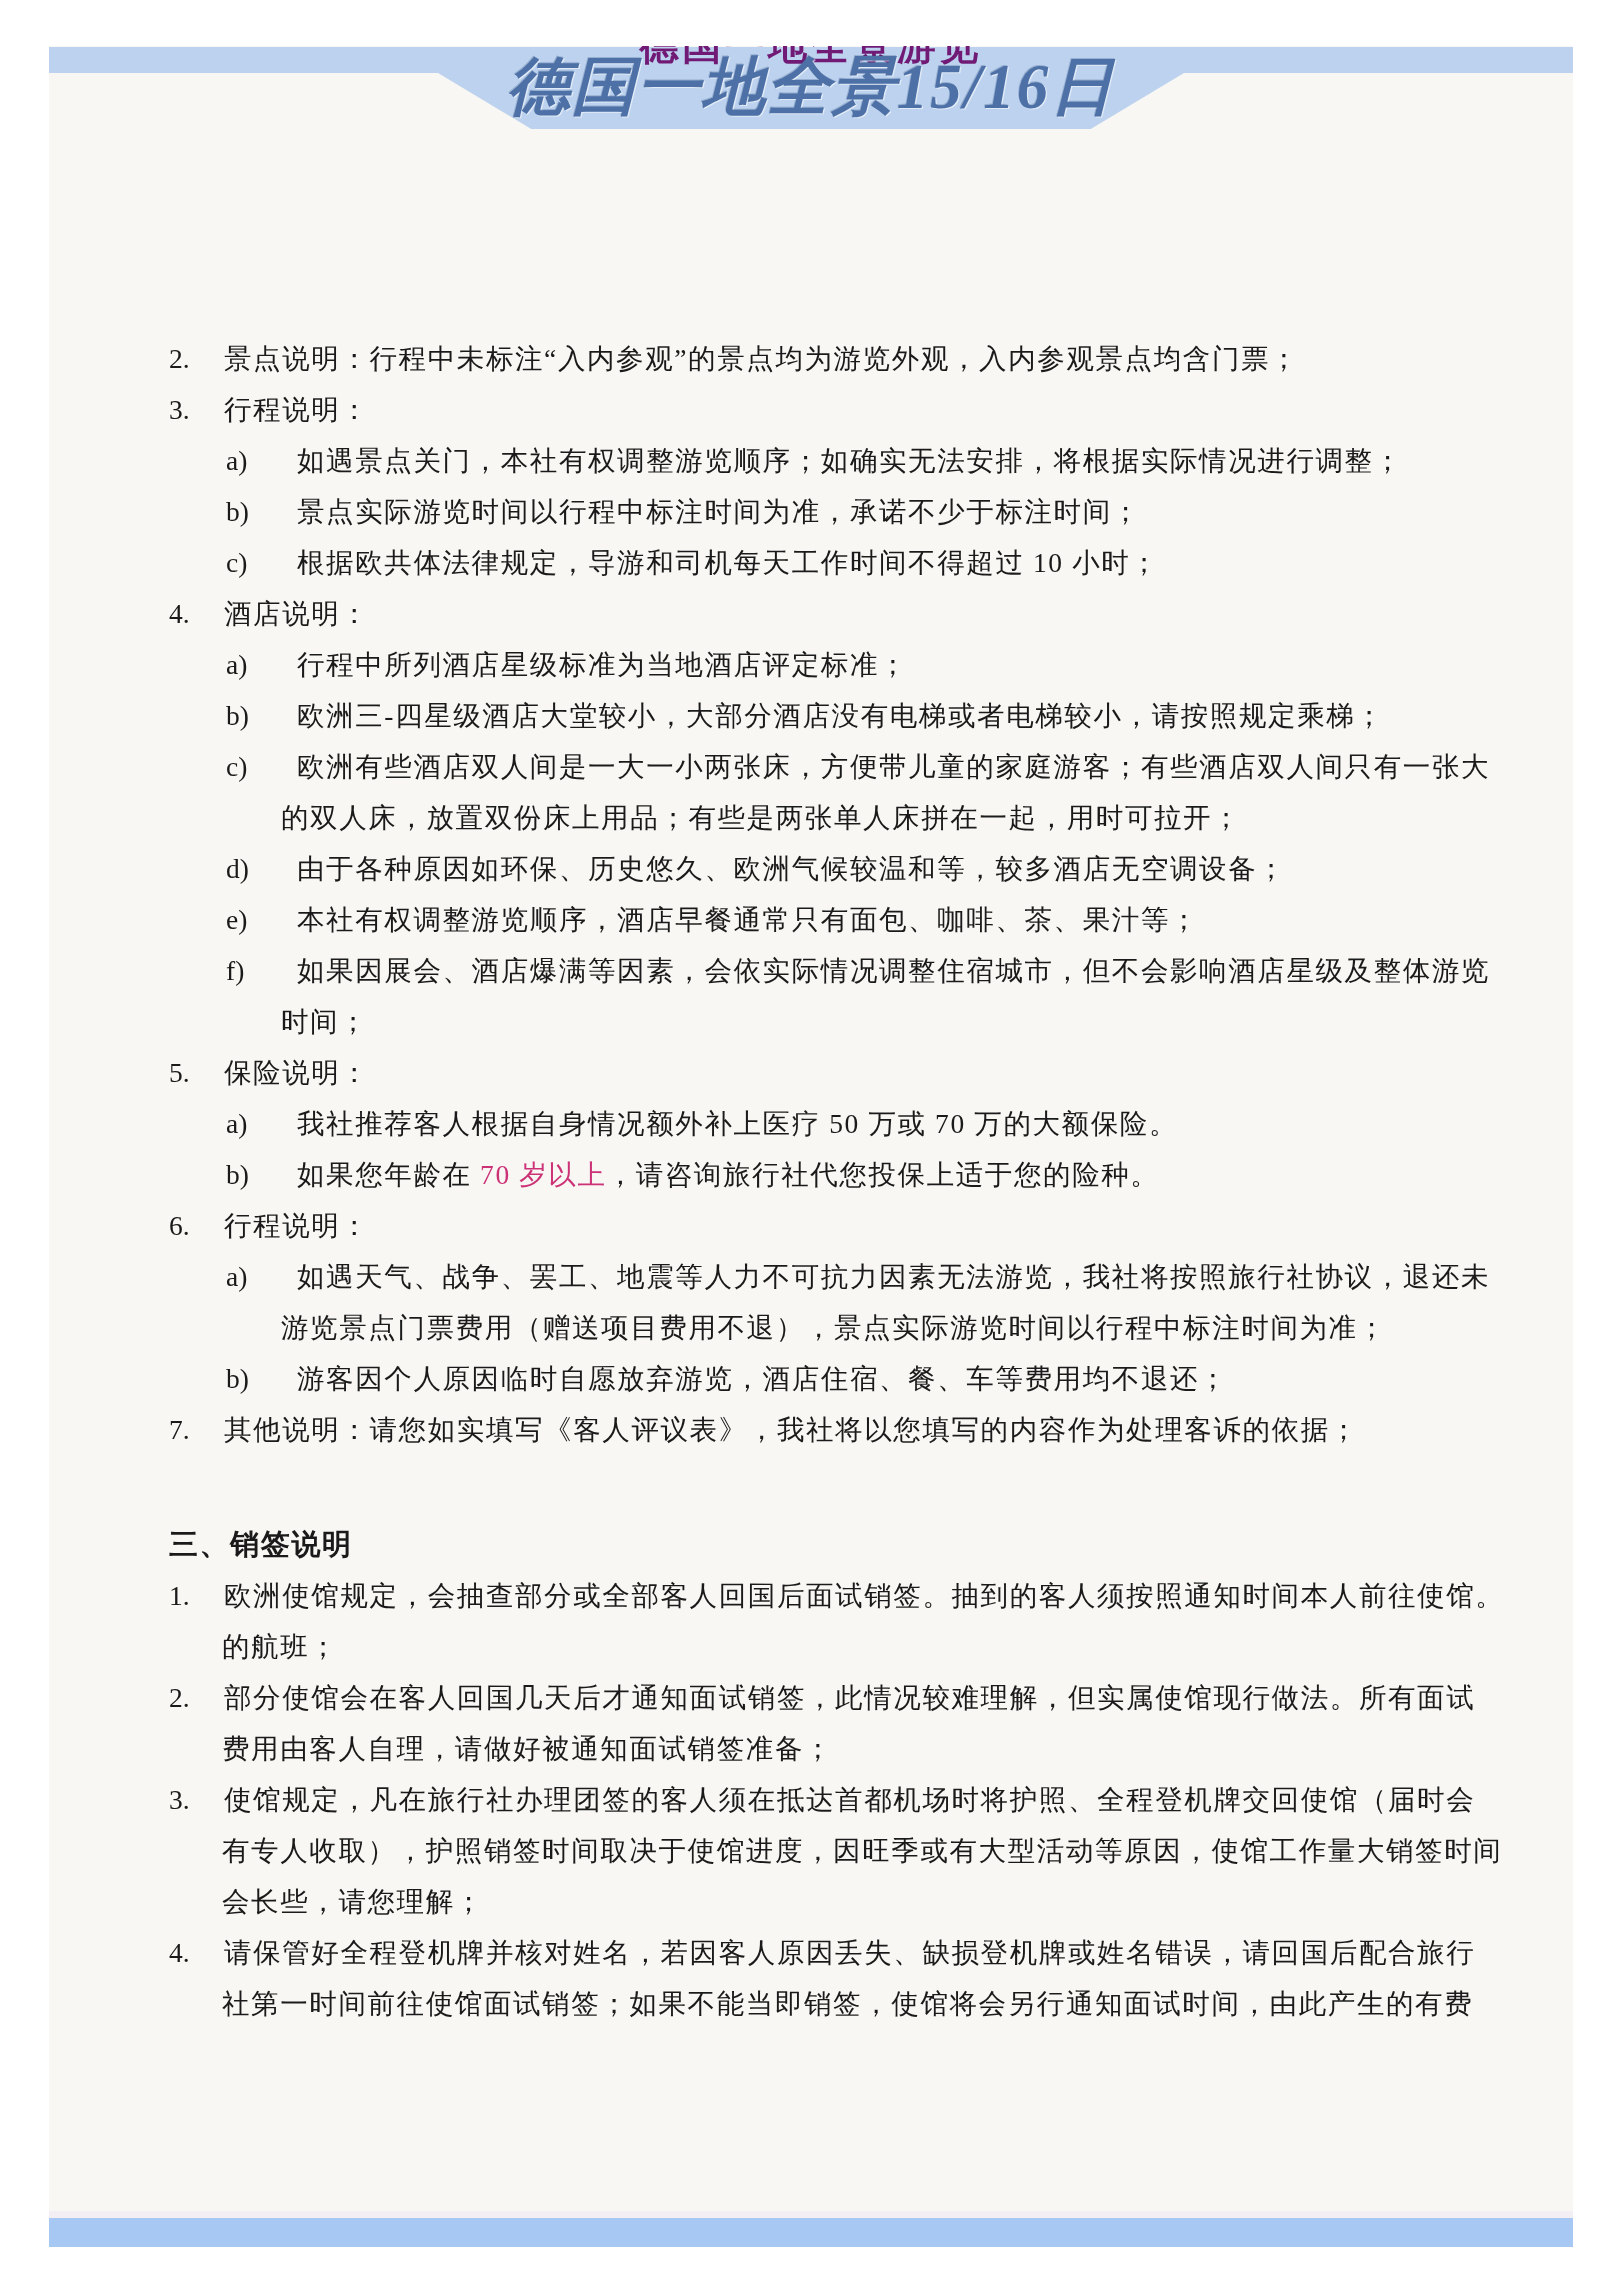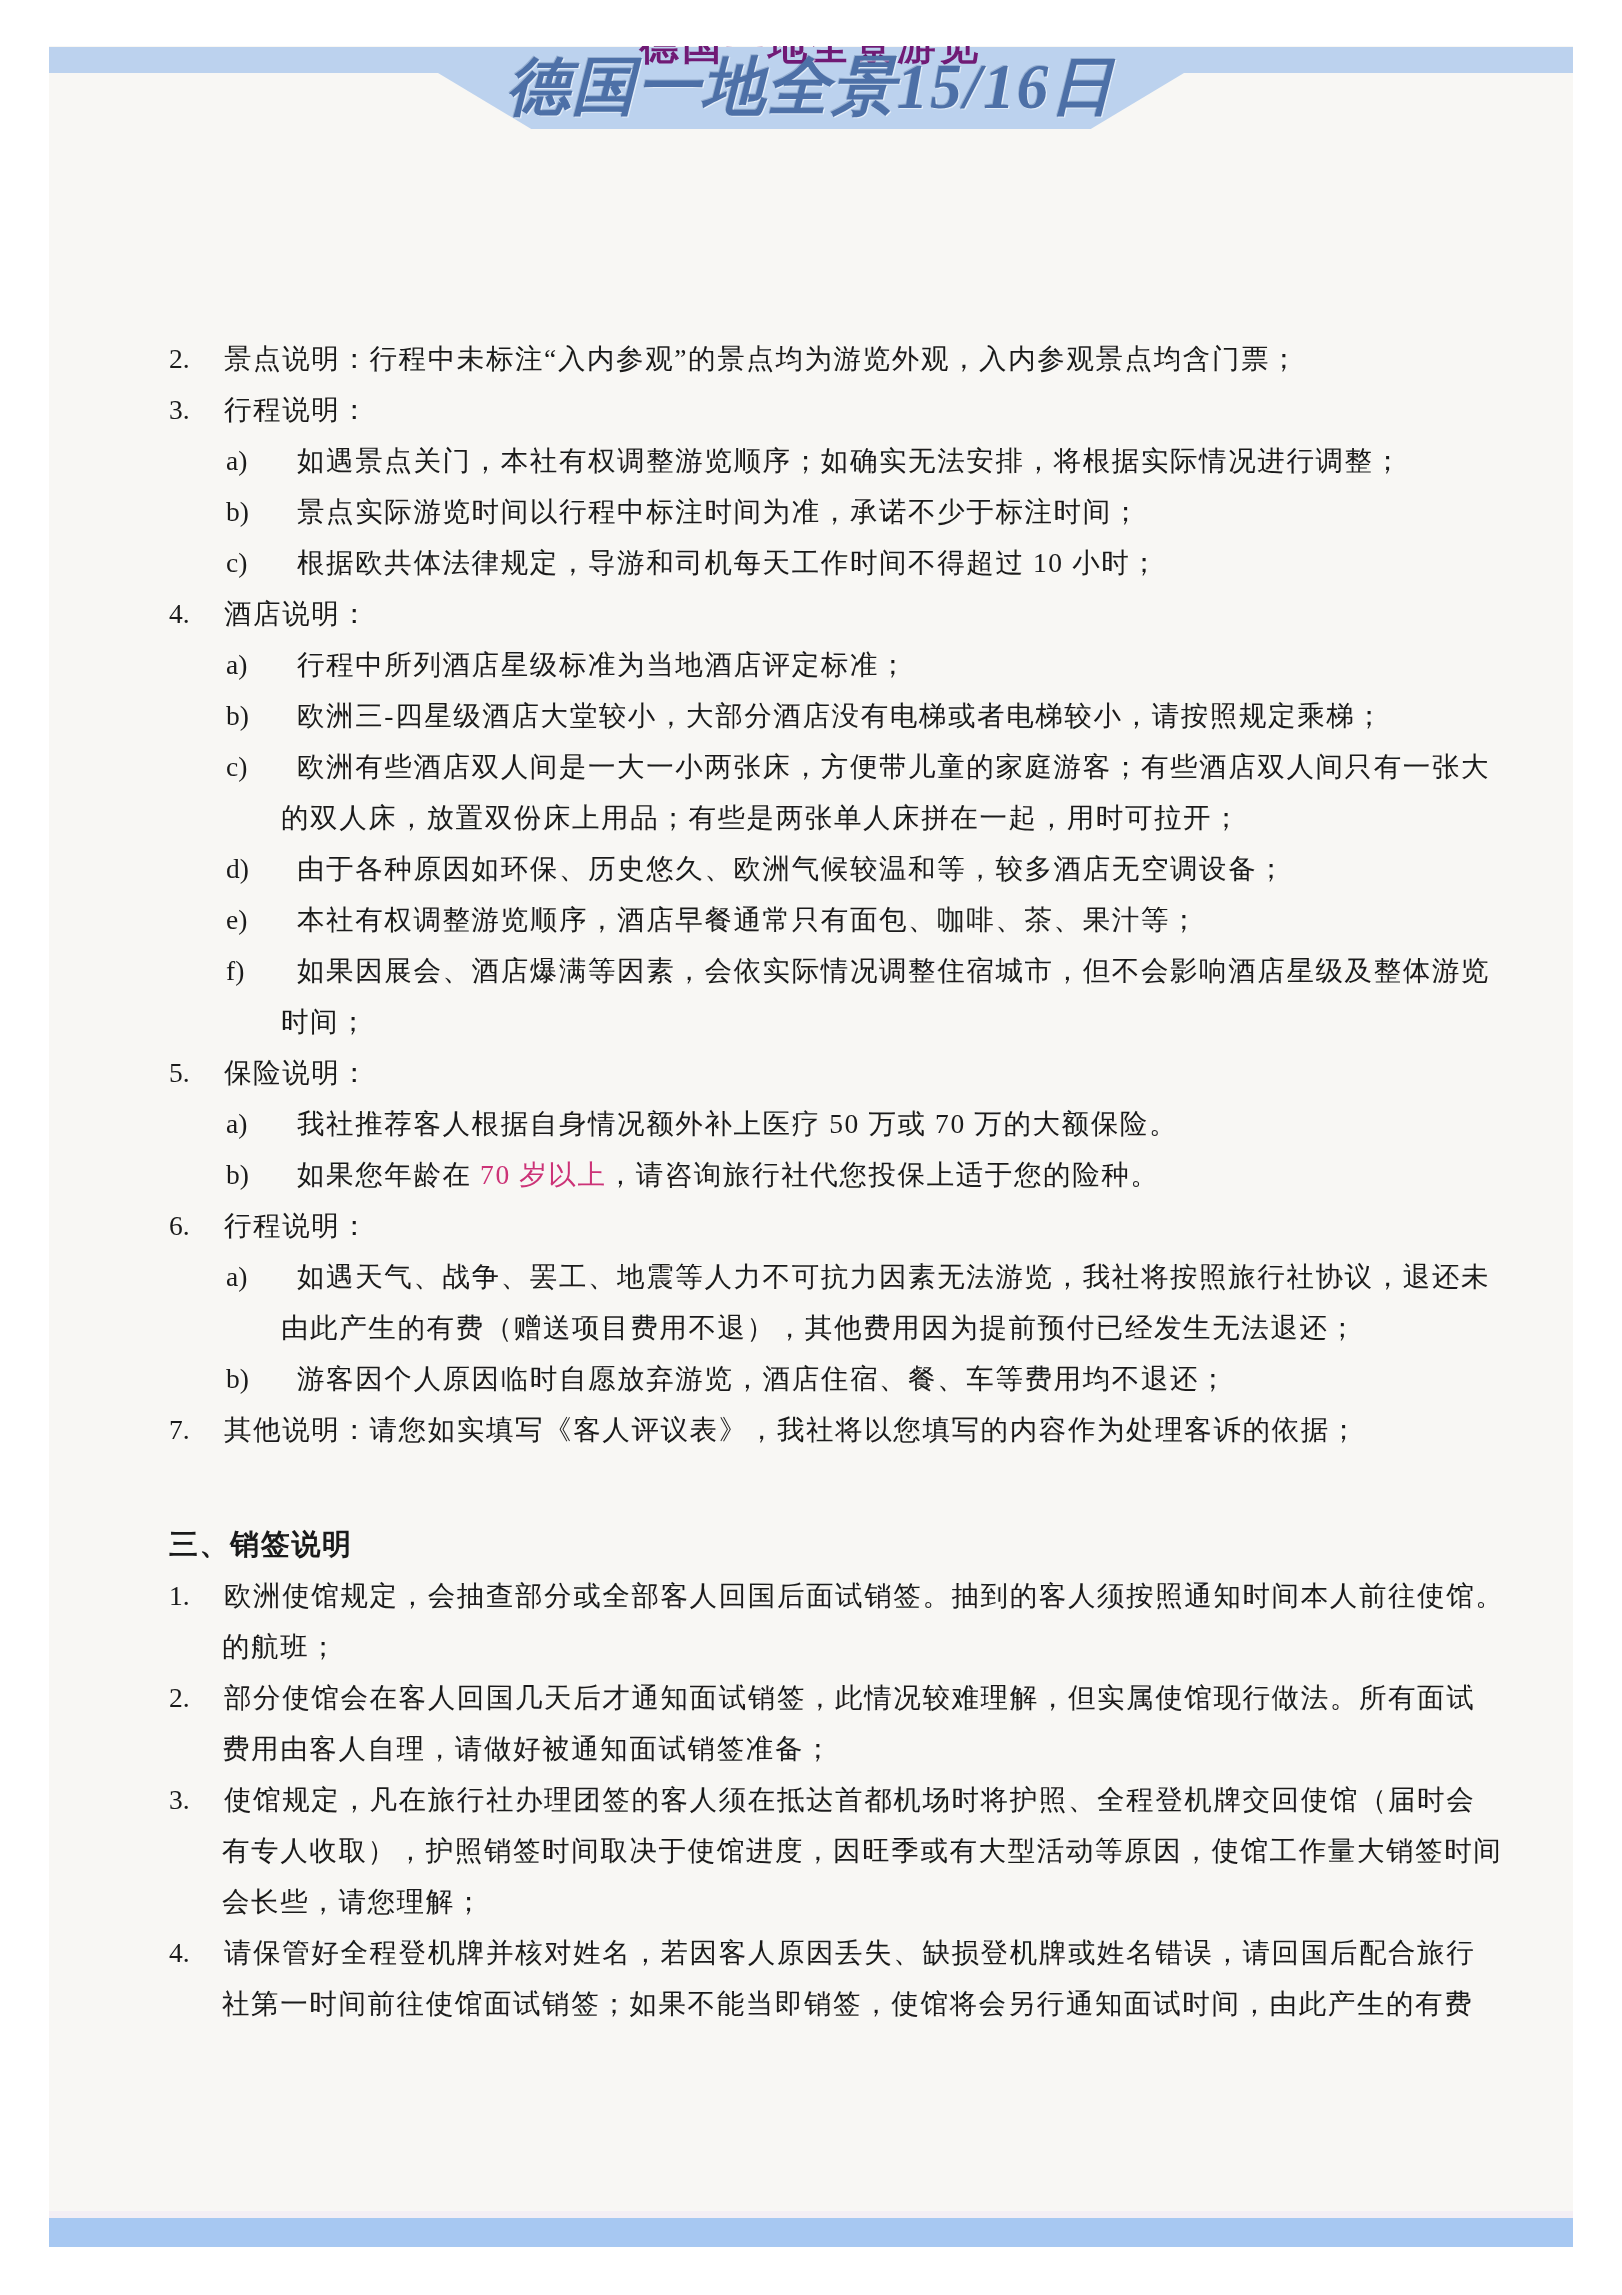--- a/index.html
+++ b/index.html
@@ -120,21 +120,21 @@
         </div>
         <div class="row l1">
           <span class="m1">6.</span>
           <span class="t1">行程说明：</span>
         </div>
         <div class="row l2">
           <span class="m2">a)</span>
           <span class="t2">如遇天气、战争、罢工、地震等人力不可抗力因素无法游览，我社将按照旅行社协议，退还未</span>
         </div>
         <div class="row wrap2">
-          <span class="w2">由此产生的有费（赠送项目费用不退），其他费用因为提前预付已经发生无法退还；</span>
+          <span class="w2">游览景点门票费用（赠送项目费用不退），景点实际游览时间以行程中标注时间为准；</span>
         </div>
         <div class="row l2">
           <span class="m2">b)</span>
           <span class="t2">游客因个人原因临时自愿放弃游览，酒店住宿、餐、车等费用均不退还；</span>
         </div>
         <div class="row l1">
           <span class="m1">7.</span>
           <span class="t1">其他说明：请您如实填写《客人评议表》，我社将以您填写的内容作为处理客诉的依据；</span>
         </div>
         <div class="row gap"></div>

